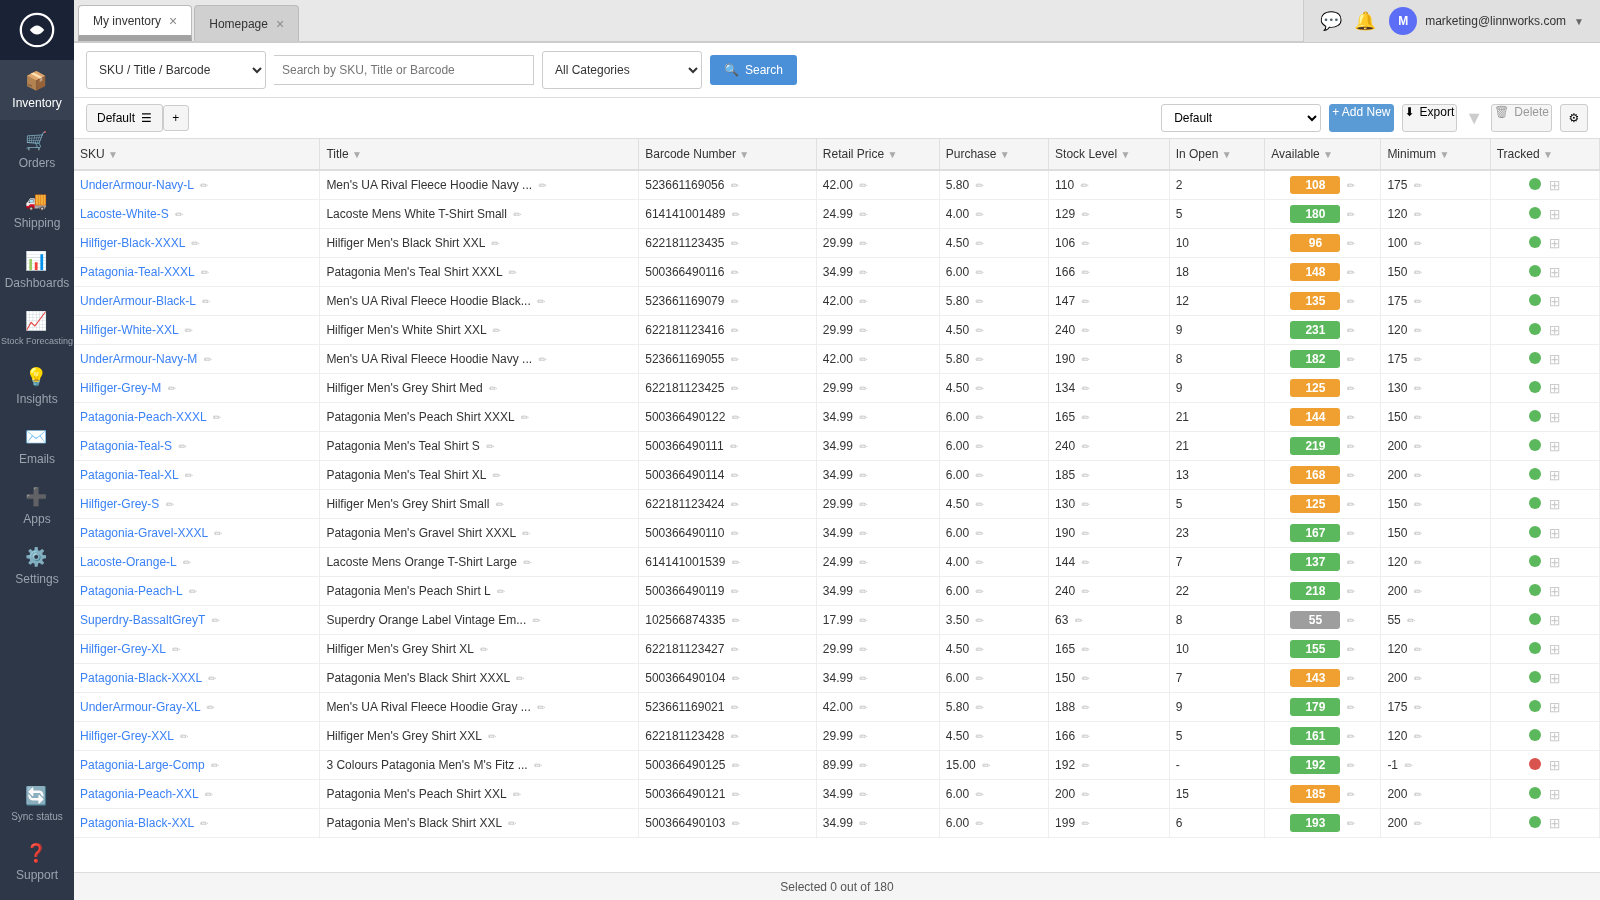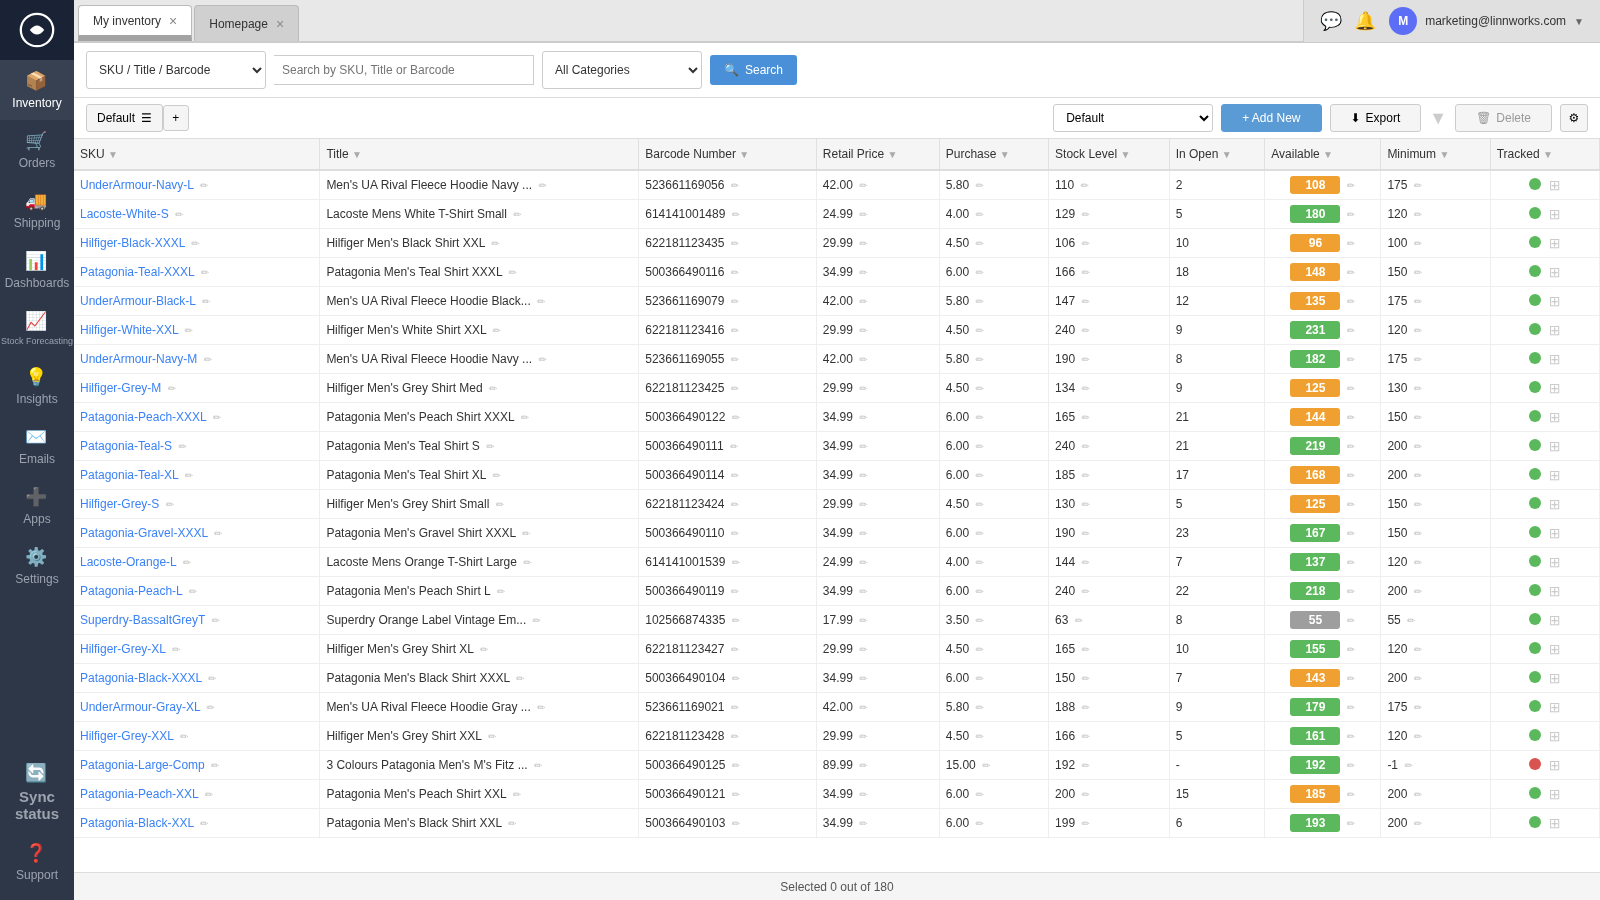--- a/index.html
+++ b/index.html
@@ -201,25 +201,24 @@
       padding: 0 8px;
       font-size: 12px;
       background: #fff;
       width: 160px;
     }
     .action-btn {
       height: 28px;
       border: 1px solid #ccc;
       border-radius: 3px;
       background: #f5f5f5;
-      padding: 0 20px;
+      padding: 0 2px;
       font-size: 12px;
       cursor: pointer;
       display: flex;
-      align-items: center;
       gap: 5px;
       white-space: nowrap;
     }
     .action-btn.primary { background: #5b9bd5; color: #fff; border-color: #5b9bd5; }
     .action-btn.danger { color: #999; }
     .gear-btn {
       width: 28px; height: 28px;
       border: 1px solid #ccc;
       border-radius: 3px;
       background: #f5f5f5;
@@ -347,21 +346,21 @@
   <div class="sidebar-item">
     <span class="icon">⚙️</span>
     <span>Settings</span>
   </div>
 
   <div class="sidebar-spacer"></div>
 
   <div class="sidebar-bottom">
     <div class="sidebar-item">
       <span class="icon">🔄</span>
-      <span style="font-size:15px;font-weight:bold;">Sync status</span>
+      <span style="font-size:10px;">Sync status</span>
     </div>
     <div class="sidebar-item">
       <span class="icon">❓</span>
       <span>Support</span>
     </div>
   </div>
 </div>
 
 <div id="main">
 
@@ -888,21 +887,21 @@
         <span class="edit-icon">✏</span>
       </td>
       <td>
         6.00
         <span class="edit-icon">✏</span>
       </td>
       <td>
         185
         <span class="edit-icon">✏</span>
       </td>
-      <td>17</td>
+      <td>13</td>
       <td style="text-align:center;">
         <span class="avail-cell avail-orange">168</span>
         <span class="edit-icon">✏</span>
       </td>
       <td>
         200
         <span class="edit-icon">✏</span>
       </td>
       <td style="text-align:center;">
         <span class="tracked-dot dot-green"></span>

